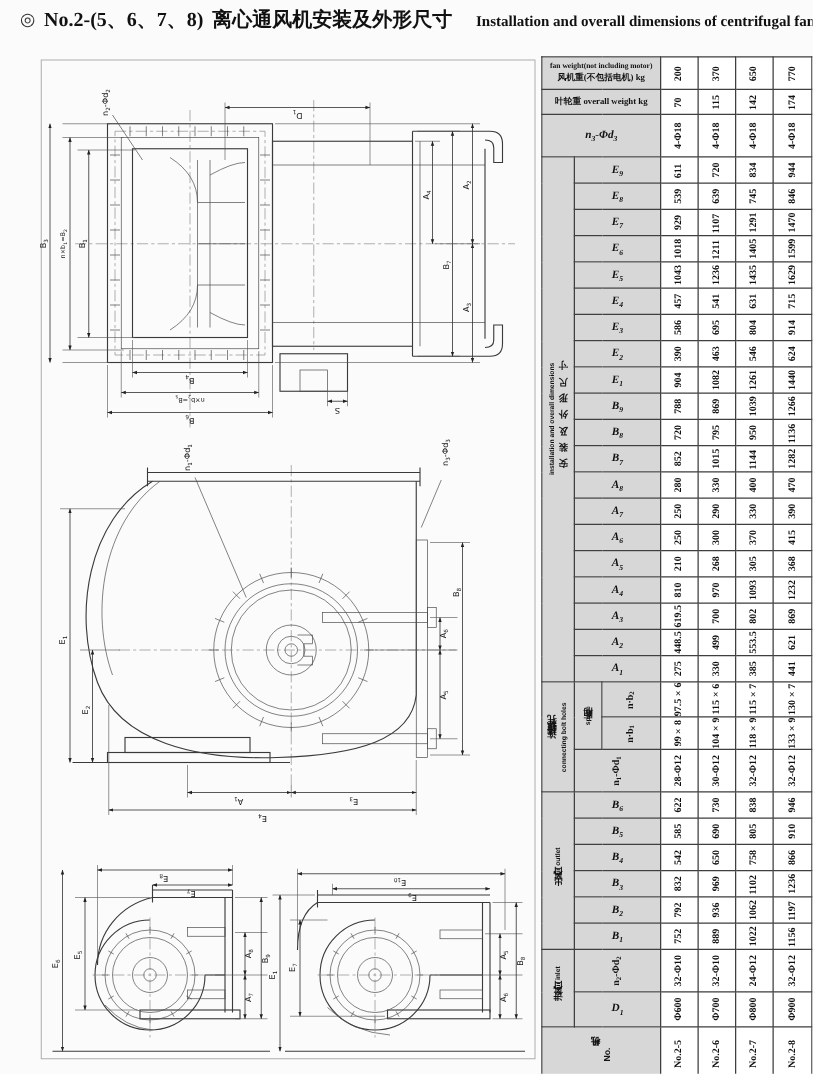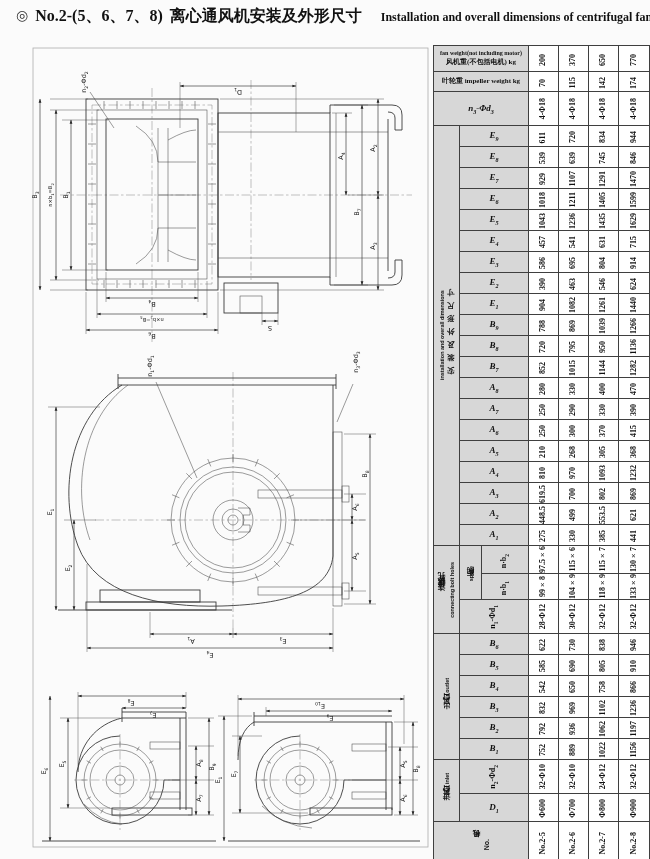--- a/index.html
+++ b/index.html
@@ -396,21 +396,21 @@
             <span class="zh">风机重(不包括电机) kg</span>
           </div>
         </td>
         <td class="val"><div class="v">200</div></td>
         <td class="val"><div class="v">370</div></td>
         <td class="val"><div class="v">650</div></td>
         <td class="val"><div class="v">770</div></td>
       </tr>
       <tr style="height: 20px;">
         <td class="lab" colspan="3">
-          <div class="hl">叶轮重 impeller weight kg</div>
+          <div class="hl">叶轮重 overall weight kg</div>
         </td>
         <td class="val"><div class="v">70</div></td>
         <td class="val"><div class="v">115</div></td>
         <td class="val"><div class="v">142</div></td>
         <td class="val"><div class="v">174</div></td>
       </tr>
       <tr style="height: 34px;">
         <td class="lab" colspan="3">
           <div class="dimlab">n<sub>3</sub>-Φd<sub>3</sub></div>
         </td>

